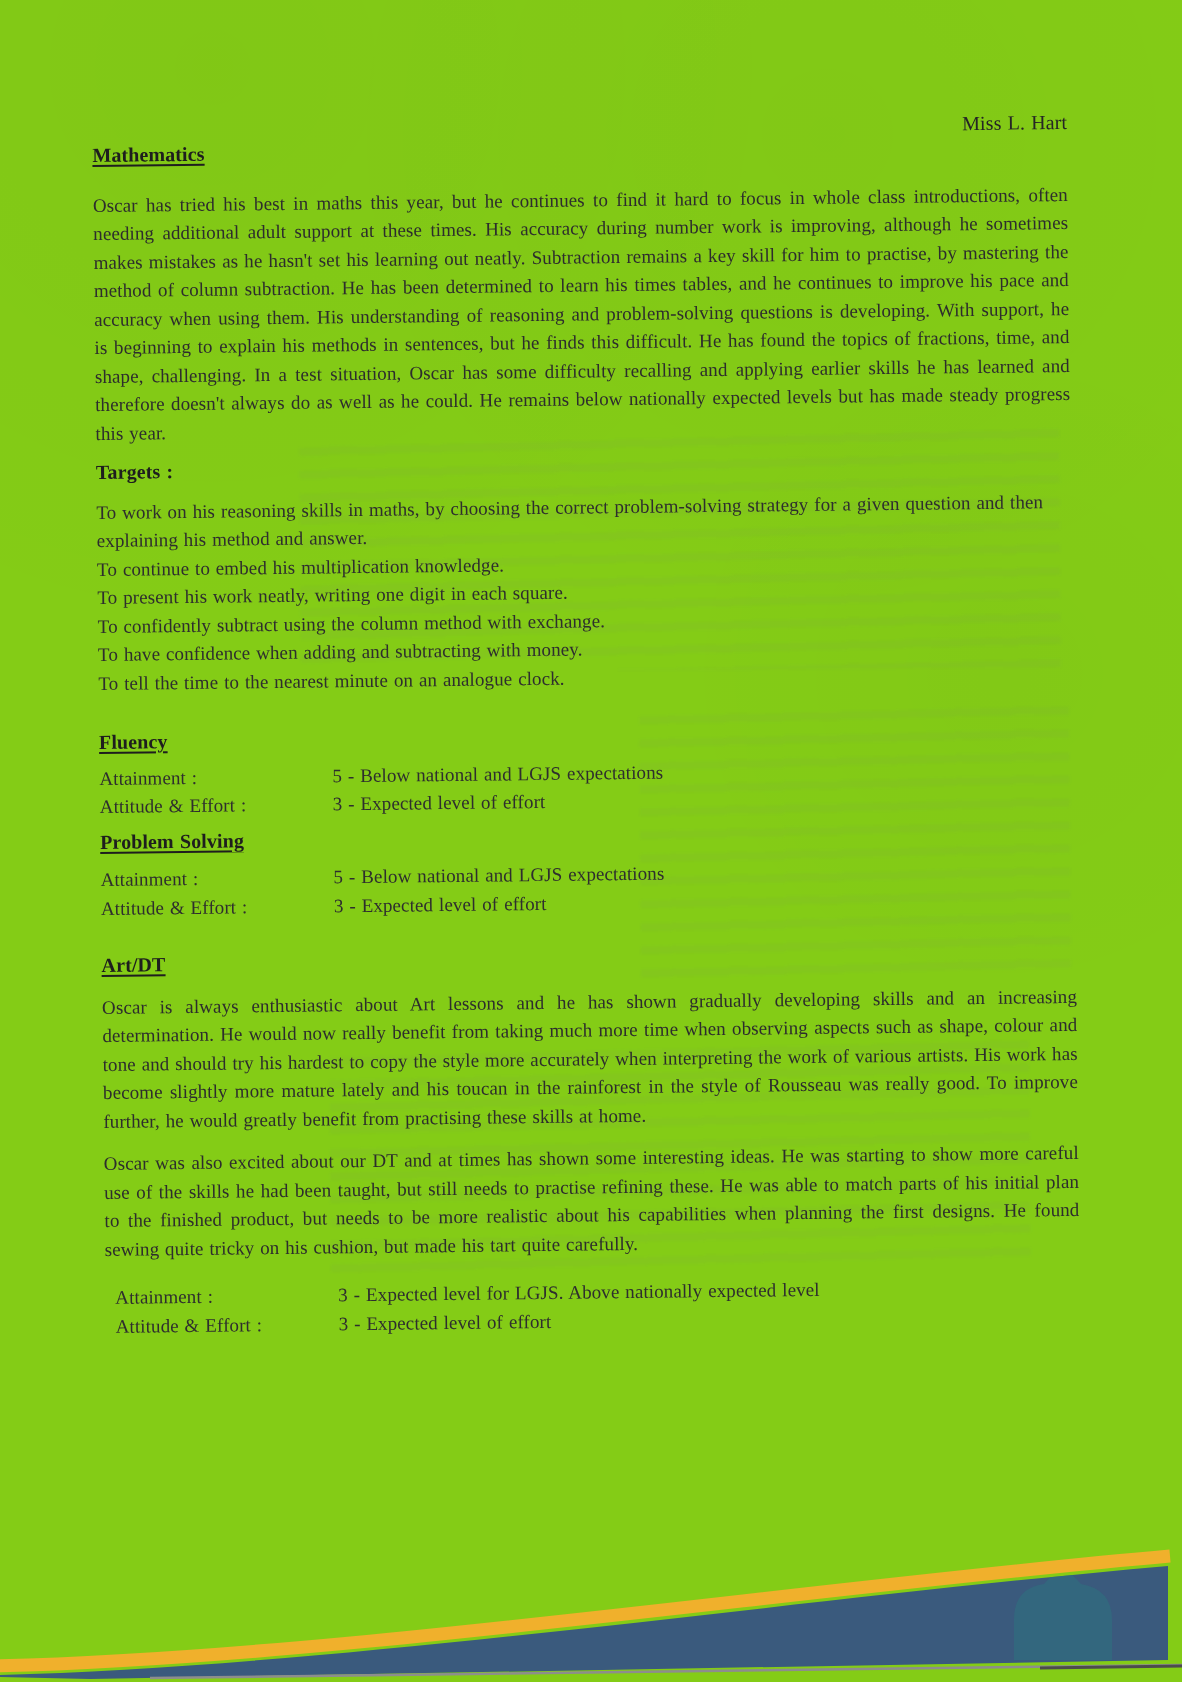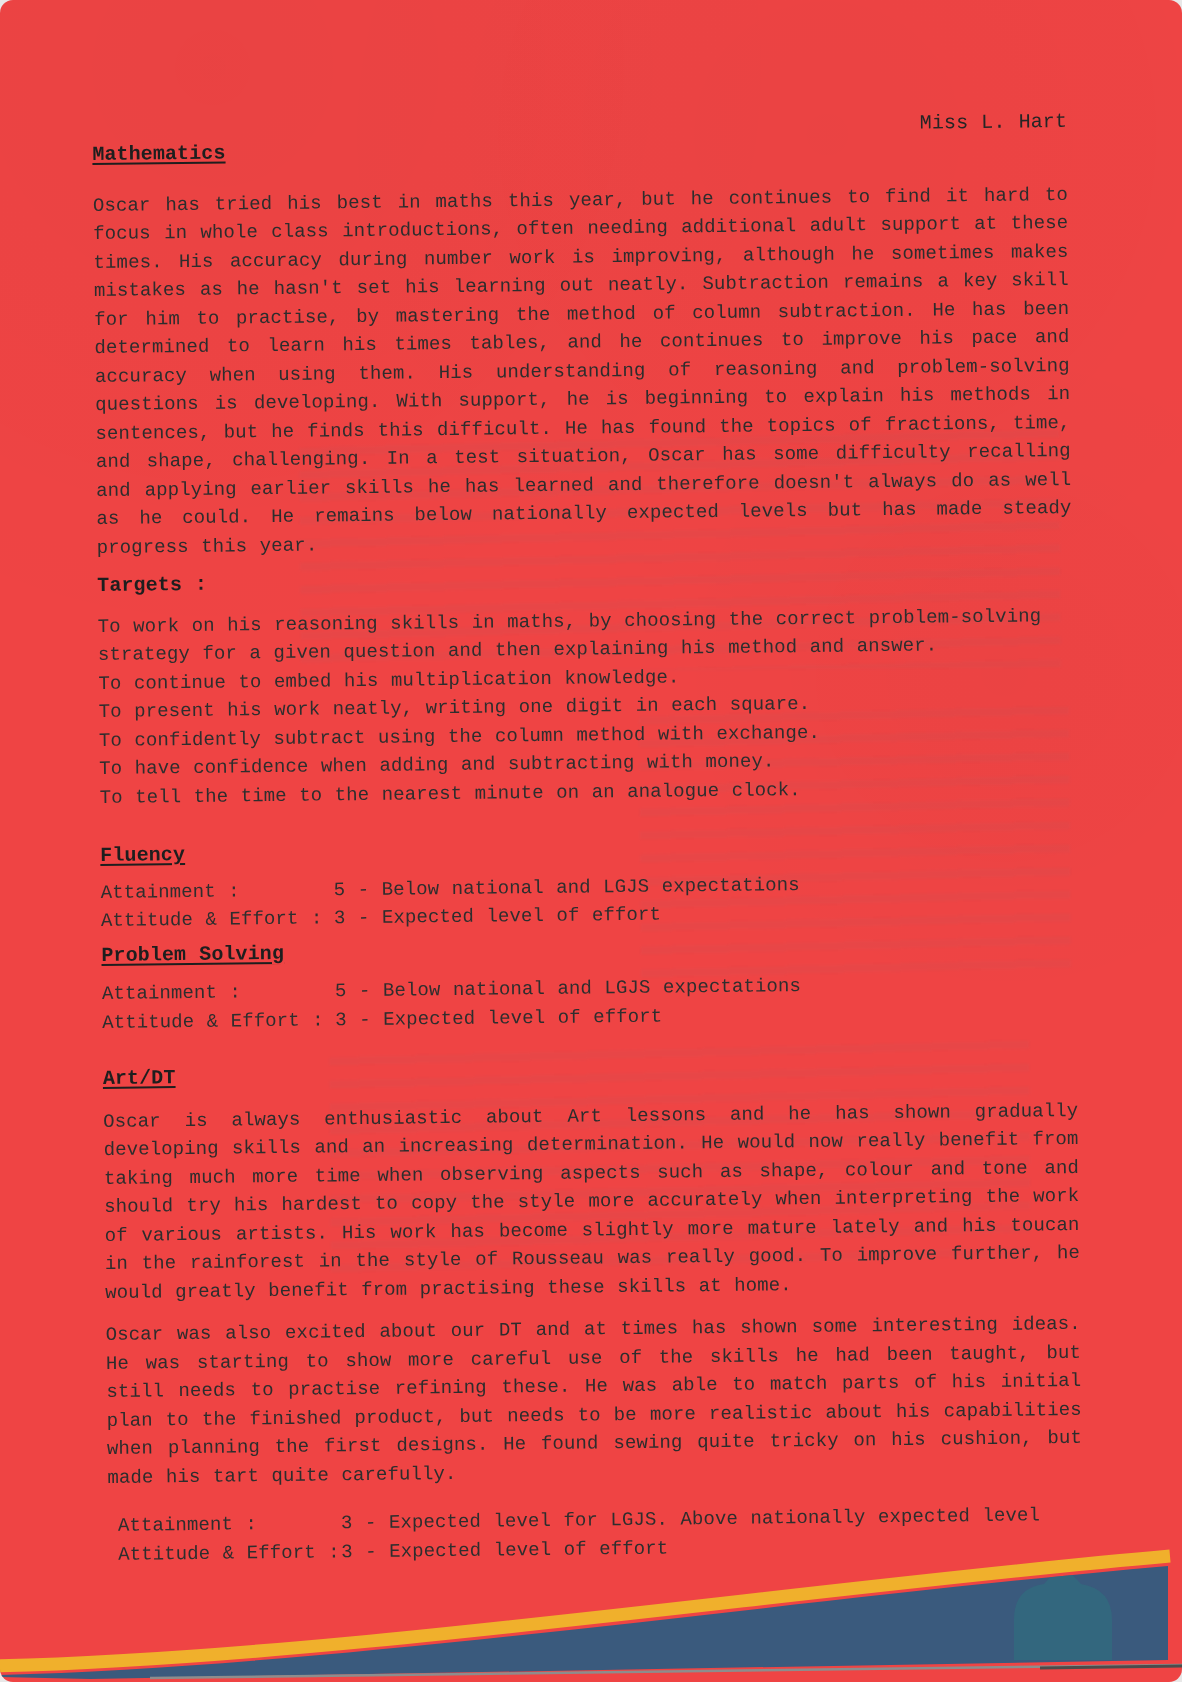--- a/index.html
+++ b/index.html
@@ -1,23 +1,22 @@
 <!DOCTYPE html>
 <html><head>
 <meta charset="utf-8">
 <style>
   html,body{margin:0;padding:0;background:#e8e8e8;}
   .page{
     position:relative;
     width:1182px;height:1682px;
-    background:#ef4444;
+    background:#84cc16;
     overflow:hidden;
-    font-family:Liberation Mono, monospace;
+    font-family:Liberation Serif, serif;
     color:#2e2e2e;
-    border-radius:13px;
   }
   
   .page::before{
     content:"";position:absolute;inset:0;
     background:
       radial-gradient(circle at 18% 4%, rgba(0,0,0,0.025), transparent 32%),
       radial-gradient(circle at 70% 8%, rgba(0,0,0,0.02), transparent 30%),
       radial-gradient(circle at 85% 40%, rgba(0,0,0,0.015), transparent 25%);
     pointer-events:none;
   }

